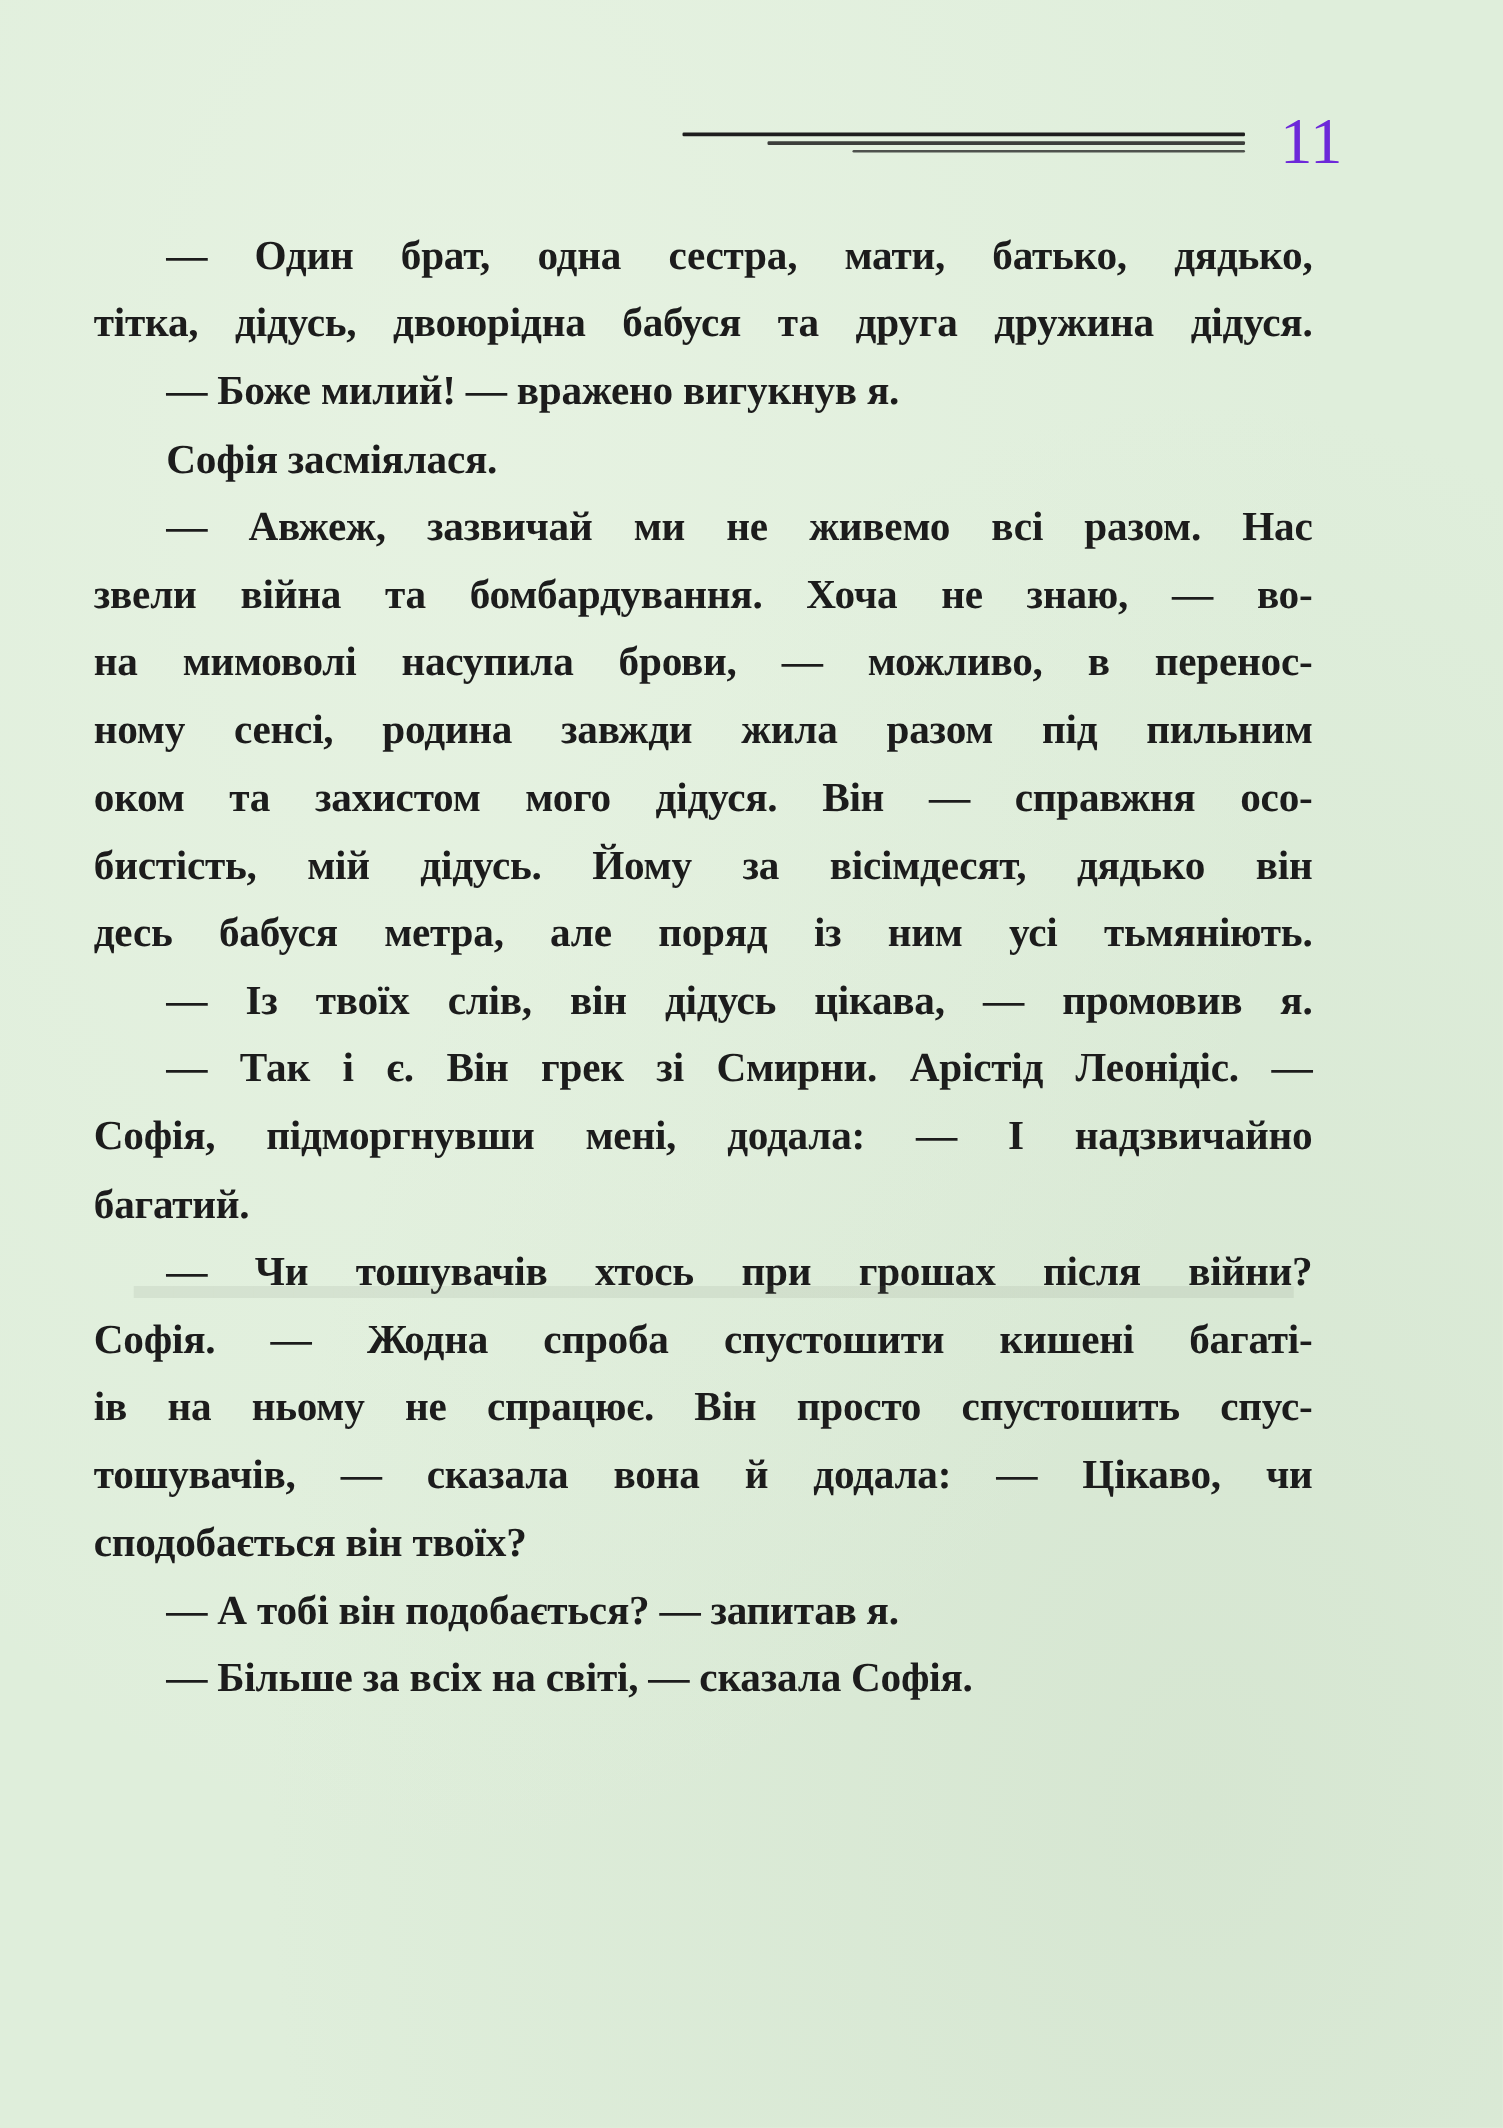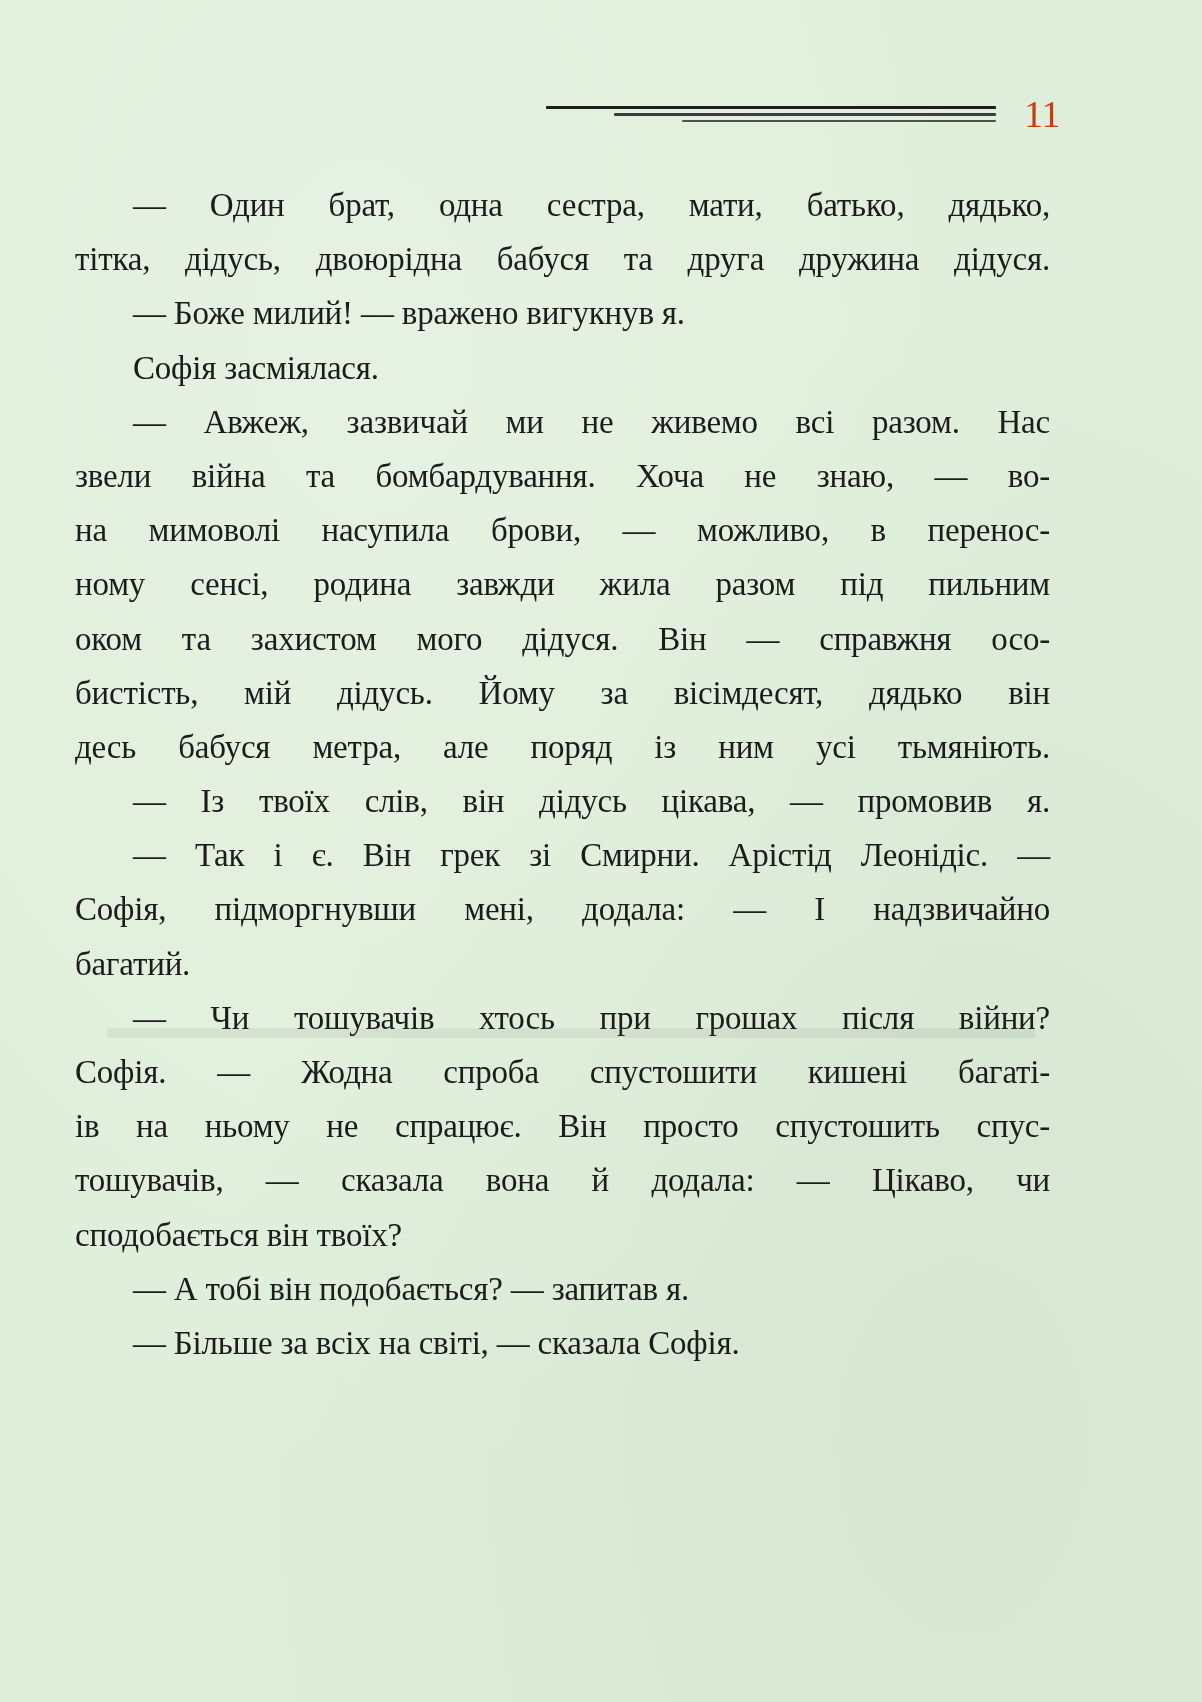--- a/index.html
+++ b/index.html
@@ -30,29 +30,30 @@
     background: #1e1e1e;
     border-radius: 1px;
   }
   .rule-1 { left: 546px; top: 16px; width: 450px; height: 3px; }
   .rule-2 { left: 614px; top: 23px; width: 382px; height: 2.5px; opacity: 0.85; }
   .rule-3 { left: 682px; top: 30px; width: 314px; height: 2px; opacity: 0.75; }
   .page-number {
     position: absolute;
     left: 1024px;
     top: 0;
-    font-size: 38px;
+    font-size: 52px;
     line-height: 48px;
-    color: #c2410c;
+    color: #6d28d9;
   }
   .text-block {
     position: absolute;
     left: 75px;
     top: 178px;
     width: 975px;
+    font-weight: bold;
   }
   .line {
     font-size: 33px;
     line-height: 54.2px;
     height: 54.2px;
     white-space: nowrap;
     letter-spacing: -0.2px;
     transform-origin: left center;
     display: block;
   }

